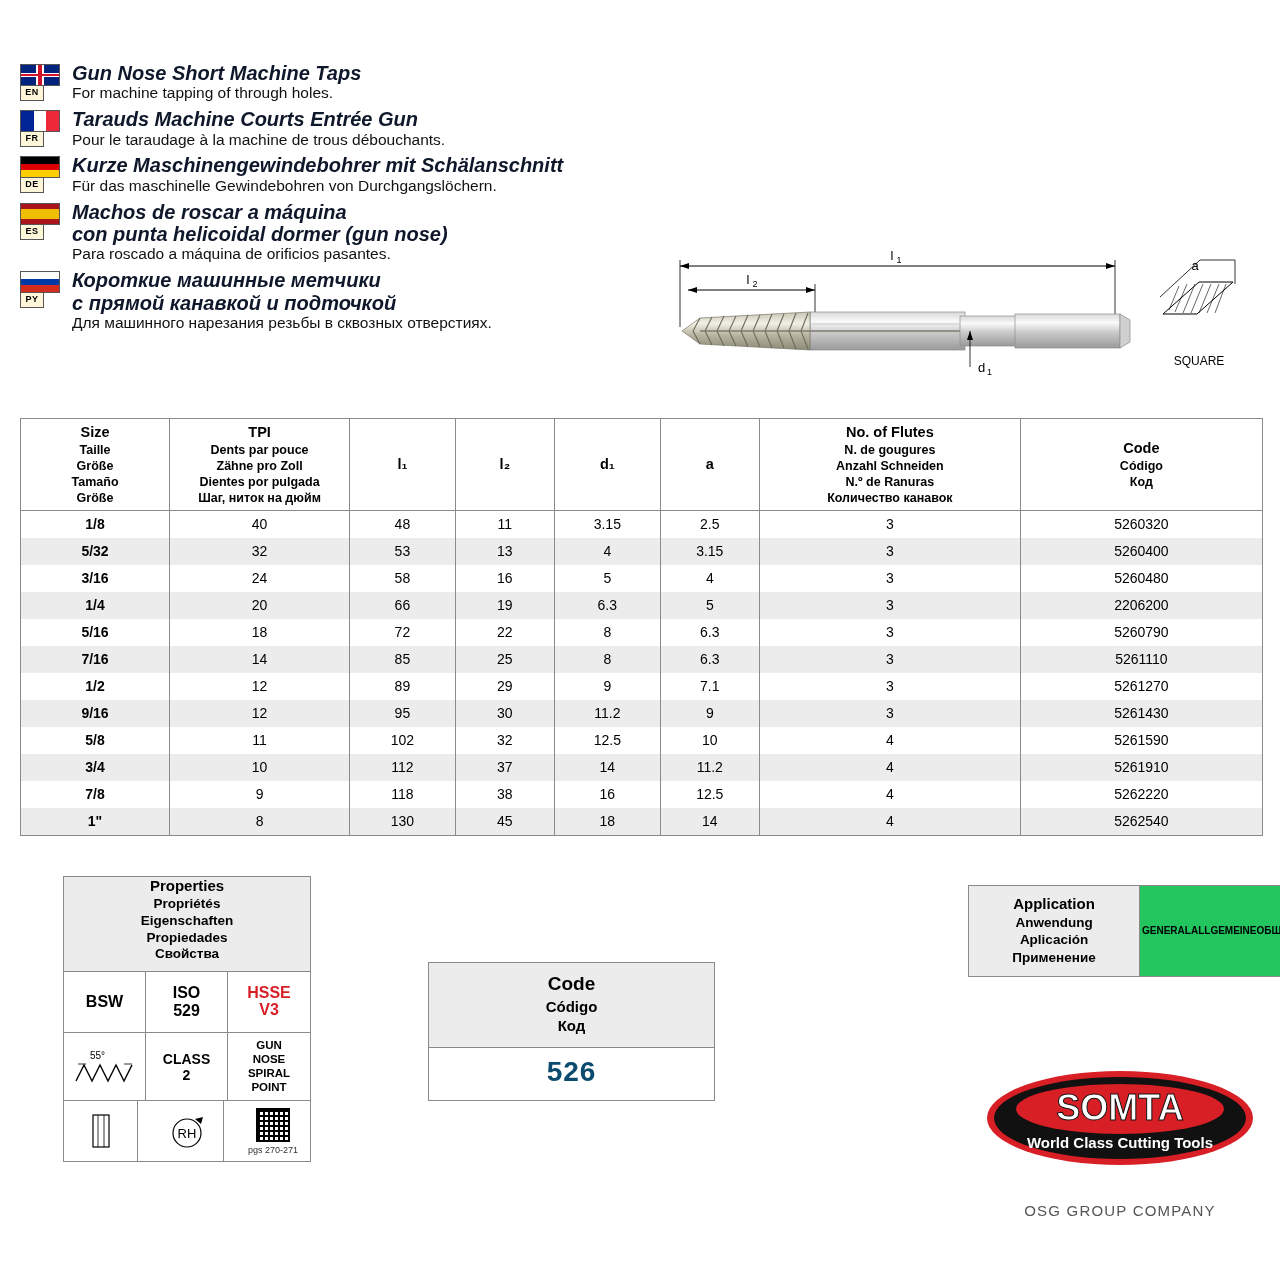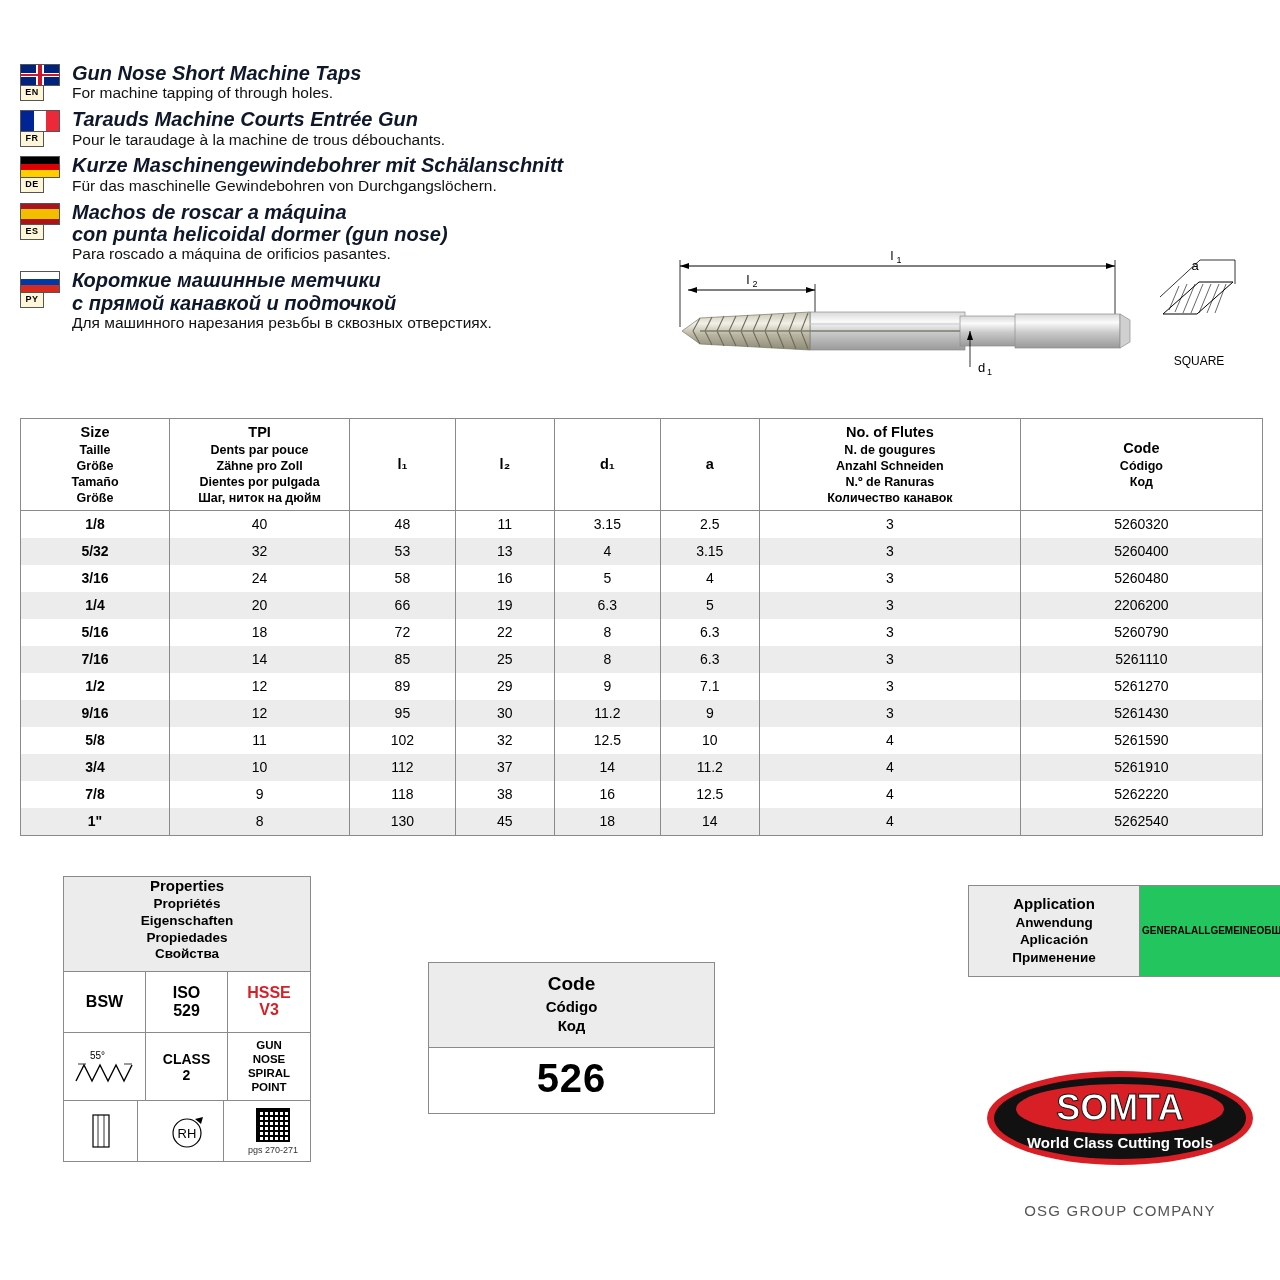--- a/index.html
+++ b/index.html
@@ -205,23 +205,23 @@
     border-bottom: 1px solid #8a8a8a;
     text-align: center;
     padding: 9px 2px 11px;
     line-height: 1.3;
     font-size: 15px;
     font-weight: bold;
   }
   .codebox-head .c1 { font-size: 19px; }
   .codebox-val {
     text-align: center;
-    font-size: 40px;
-    font-weight: bold;
-    color: #000000;
+    font-size: 28px;
+    font-weight: bold;
+    color: #0c4a6e;
     padding: 8px 0 12px;
     letter-spacing: 1px;
   }
 
   
   .appbox {
     position: absolute;
     left: 968px;
     top: 885px;
     width: 328px;

